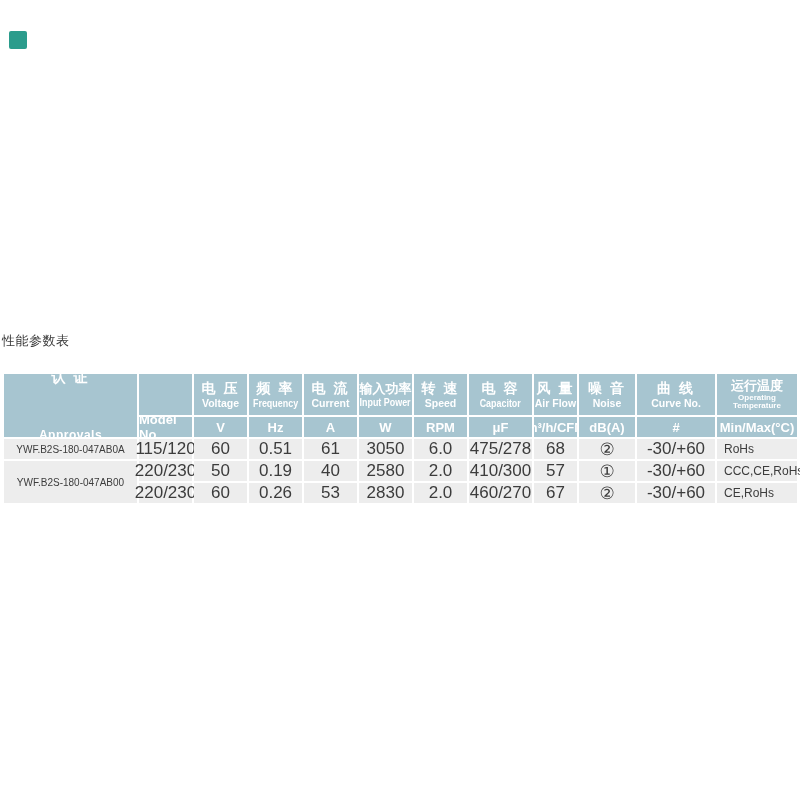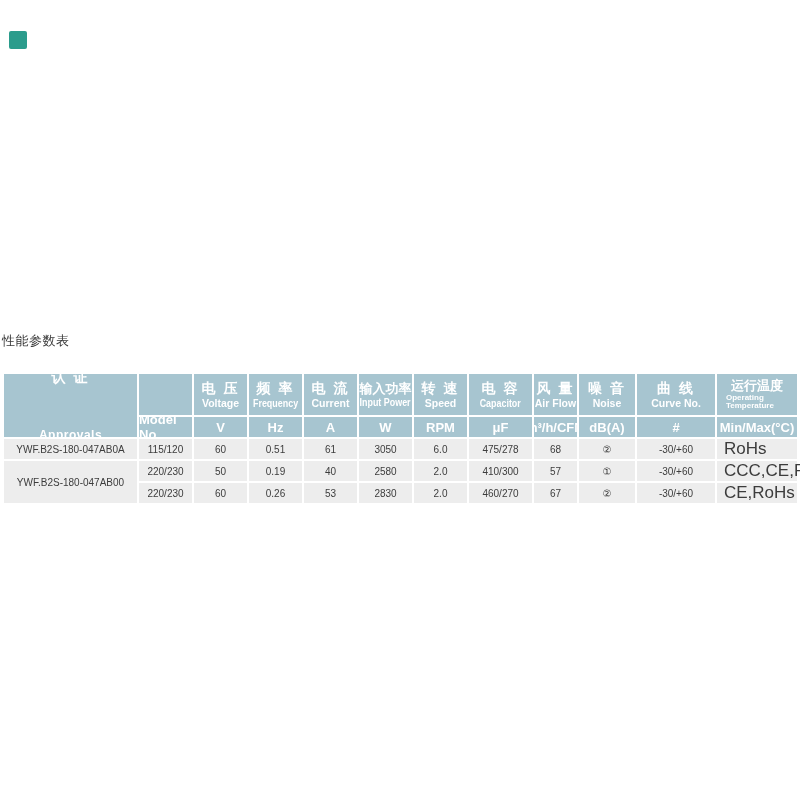--- a/index.html
+++ b/index.html
@@ -13,30 +13,30 @@
         grid-template-columns:133px 53px 53px 53px 53px 53px 53px 63px 43px 56px 78px 80px;
         grid-template-rows:41px 20px 20px 20px 20px;
         gap:2px;background:#fff;}
   .hc{background:var(--header-bg,#a7c5d0);color:var(--header-text,#fff);
         display:flex;flex-direction:column;align-items:center;justify-content:center;
         font-weight:700;overflow:hidden;}
   .cn{font-size:14px;letter-spacing:2px;line-height:1.2;white-space:nowrap;}
   .cn4{font-size:13px;letter-spacing:0;}
   .en{font-size:10.5px;line-height:1.15;white-space:nowrap;}
   .cond{transform:scaleX(.85);}
-  .en-small{font-size:8px;line-height:1.1;width:62px;
+  .en-small{font-size:8px;line-height:1.1;text-align:center;width:62px;
         white-space:normal;font-weight:700;}
   .unit{font-size:13px;}
   .appr{grid-row:1/3;gap:40px;}
   .appr .en{font-size:12px;letter-spacing:.5px;margin-top:3px;}
-  .dc{background:var(--row-bg,#ededed);color:var(--body-text,#3c3c3c);font-size:10px;
+  .dc{background:var(--row-bg,#ededed);color:var(--body-text,#3c3c3c);font-size:17px;
         display:flex;align-items:center;justify-content:center;white-space:nowrap;}
   .dc.model{font-size:10px;}
   .model-span{grid-row:span 2;}
-  .appr-val{justify-content:flex-start;padding-left:7px;font-size:17px;}
+  .appr-val{justify-content:flex-start;padding-left:7px;font-size:12px;}
 </style>
 </head>
 <body>
 
 <div class="page">
 
   <div class="accent-square"></div>
 
   <div class="section-title">性能参数表</div>
 

